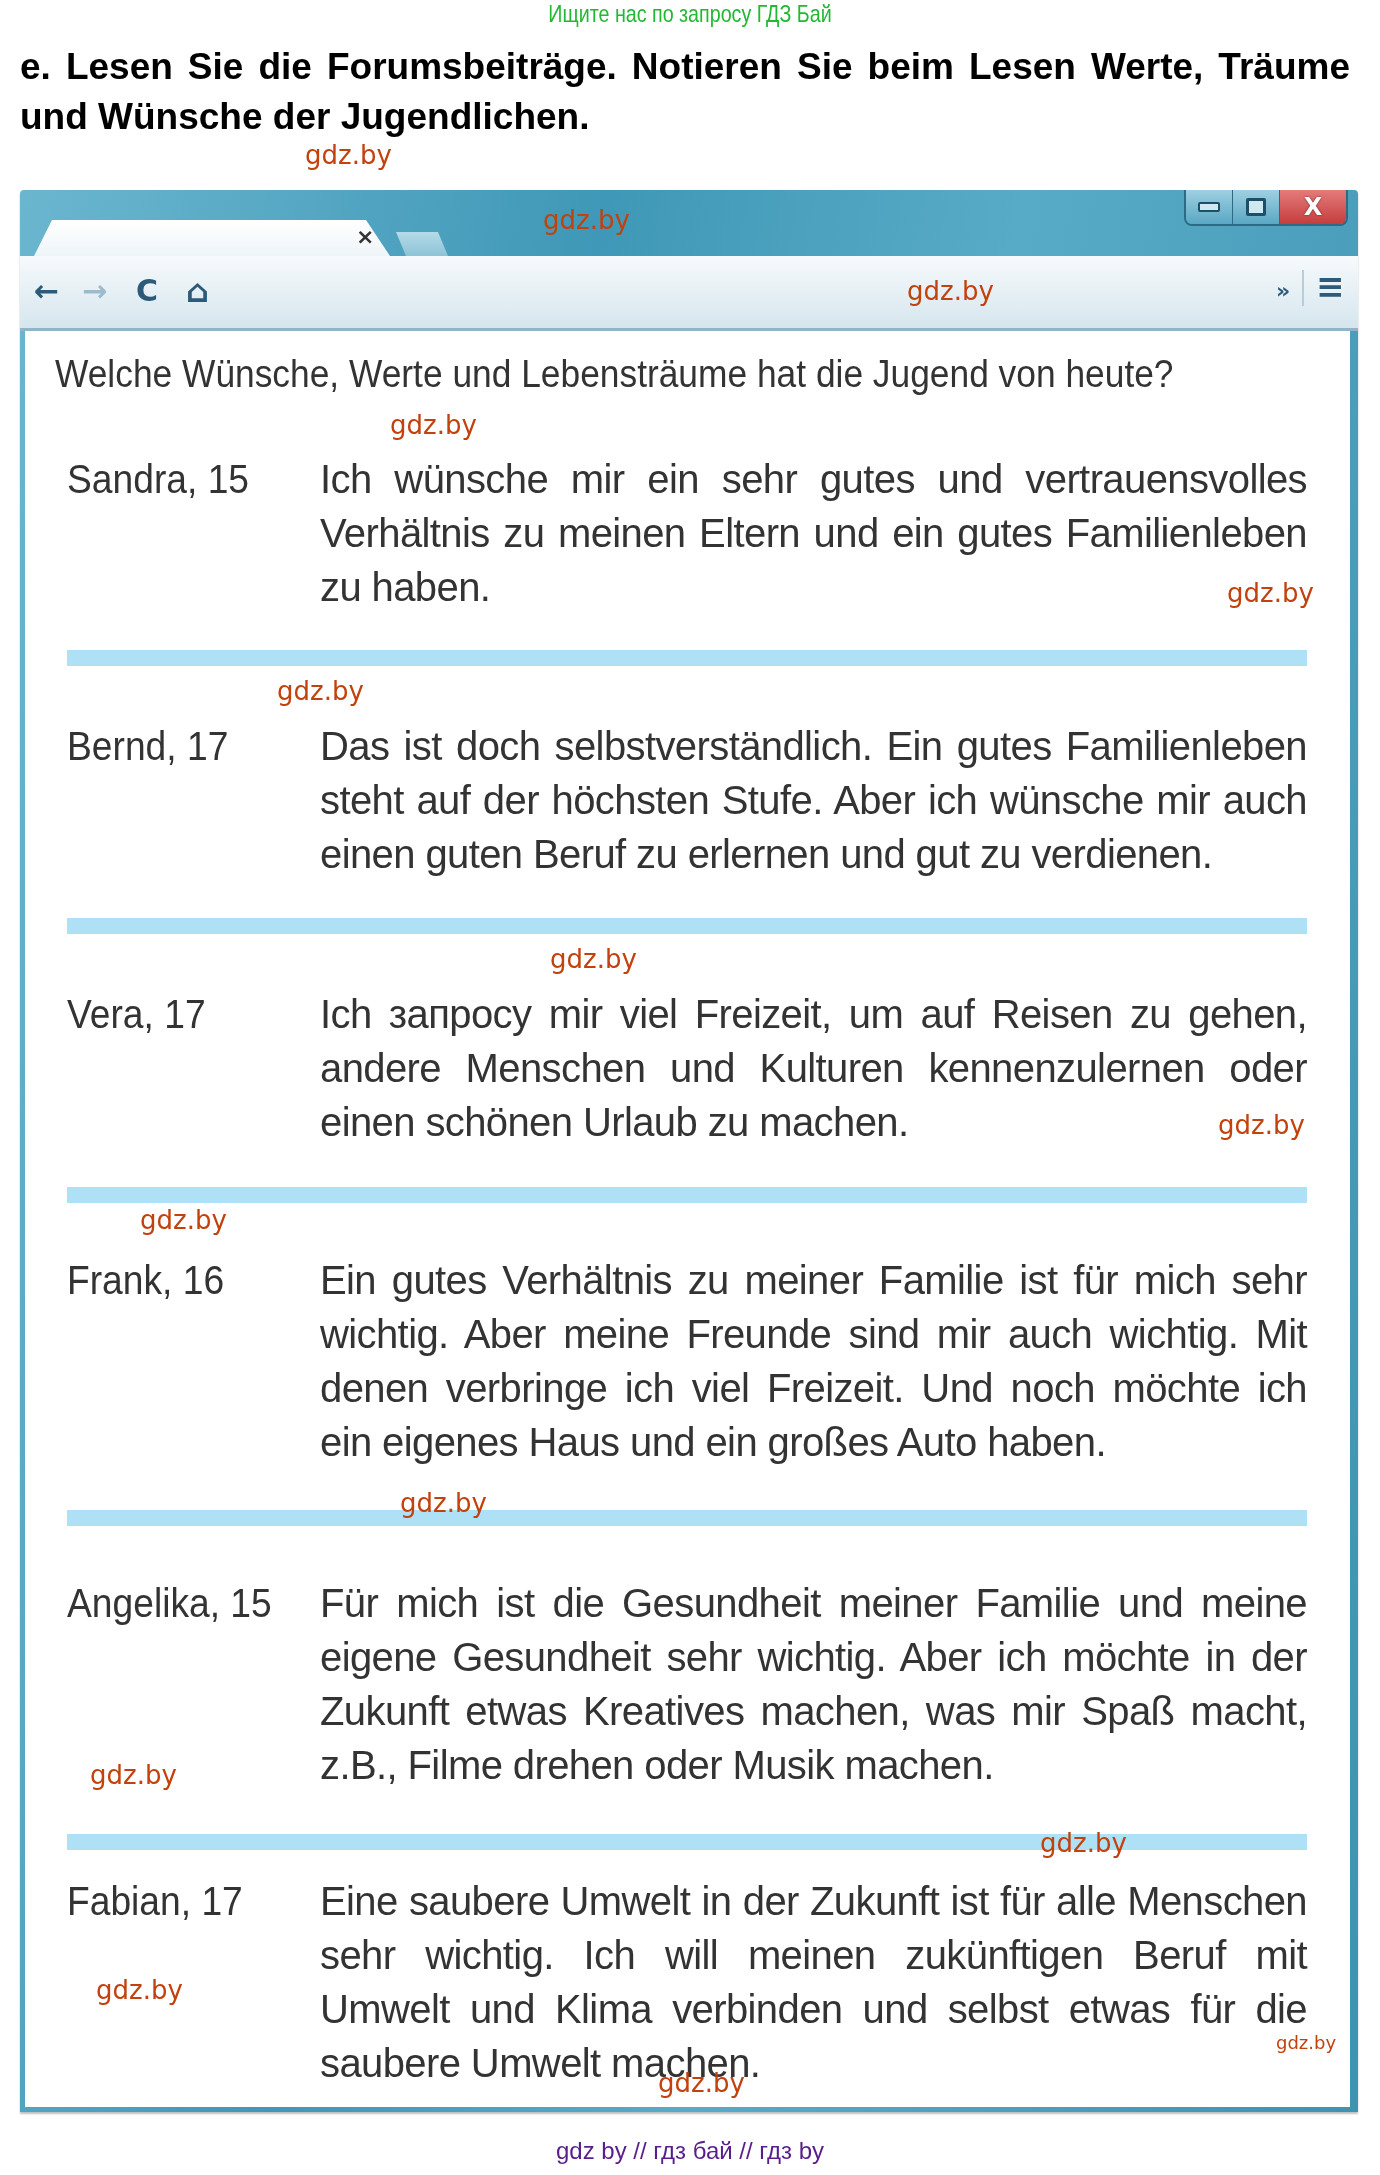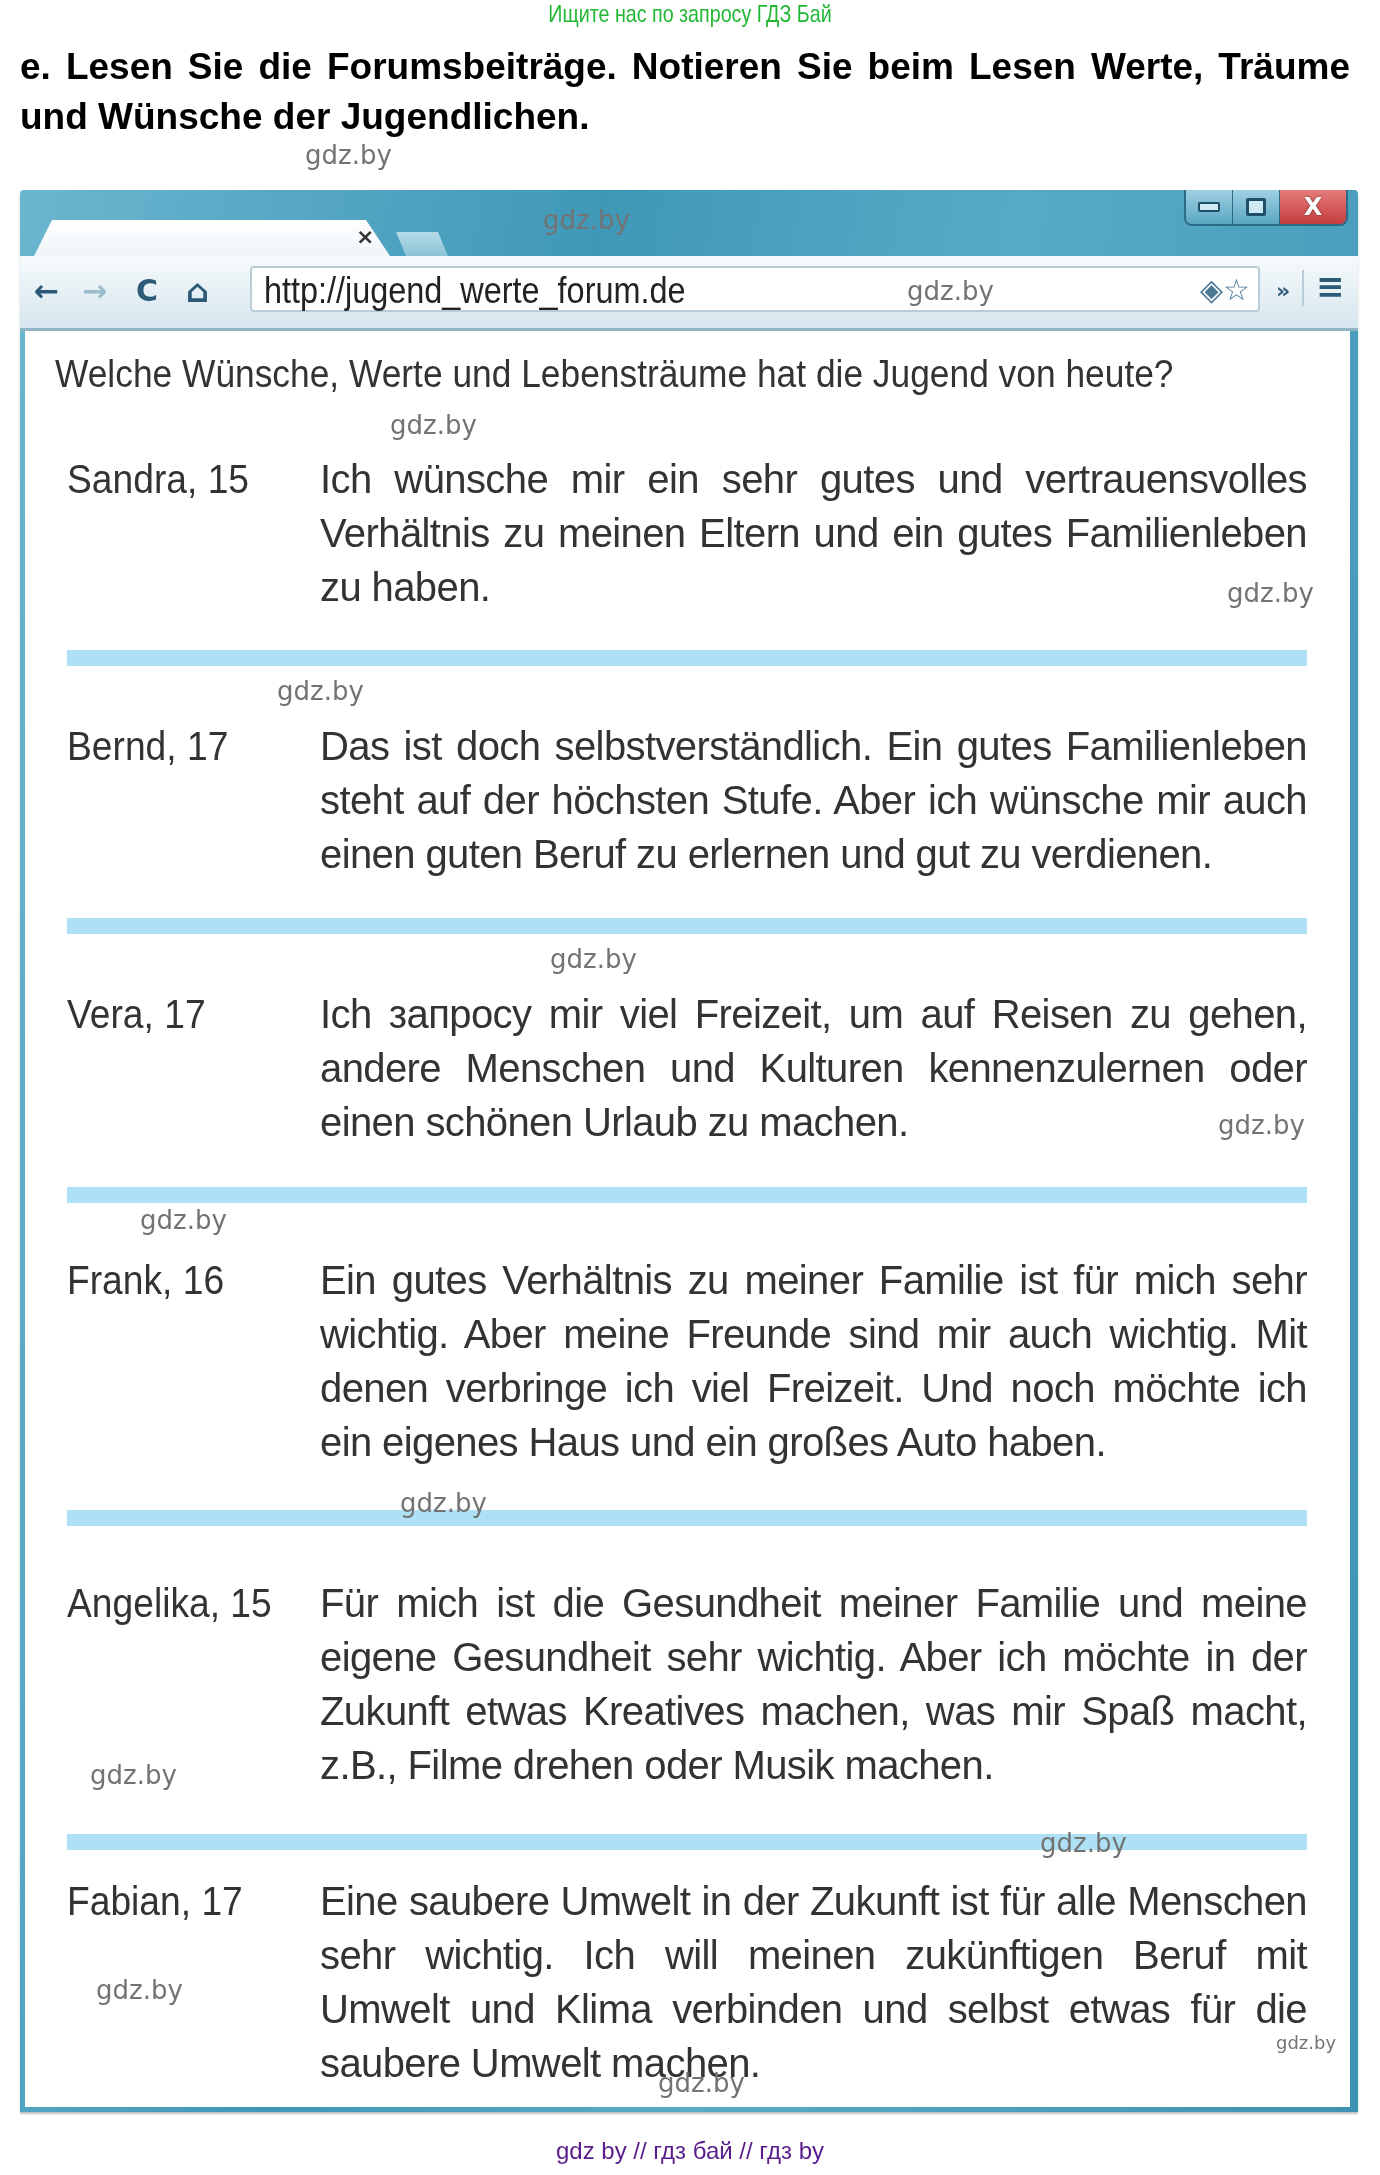--- a/index.html
+++ b/index.html
@@ -11,21 +11,21 @@
     position:absolute; left:0; top:0; width:1380px; text-align:center;
     color:#22b833; font-size:24px; line-height:28px; transform:scaleX(0.82);
   }
   .task-heading {
     position:absolute; left:20px; top:42px; width:1330px;
     font-weight:bold; font-size:37px; line-height:50px; color:#000000;
     text-align:justify; text-align-last:left;
   }
   .wm {
     position:absolute; font-family:"DejaVu Sans", sans-serif; font-size:26px;
-    color:#737373; line-height:30px; white-space:nowrap;
+    color:#c2410c; line-height:30px; white-space:nowrap;
   }
   .wm.small { font-size:18px; }
 
   
   .window {
     position:absolute; left:20px; top:190px; width:1338px; height:1922px;
     background:linear-gradient(100deg,#6bb6cf 0%,#3f98b7 35%,#58abc6 60%,#3e93b2 100%);
     border-radius:4px 4px 0 0;
     box-shadow:0 2px 2px rgba(0,0,0,0.25);
   }
@@ -117,26 +117,20 @@
     <span class="tab-close">×</span>
   </div>
   <div class="new-tab"></div>
 
   <div class="toolbar">
     <span class="nav-icon" style="left:14px;">←</span>
     <span class="nav-icon disabled" style="left:62px;">→</span>
     <span class="nav-icon" style="left:116px;">C</span>
     <span class="nav-icon" style="left:166px; font-size:32px;">⌂</span>
 
-    <div class="url-bar">
-      <span class="url-text">http://jugend_werte_forum.de</span>
-      <span class="url-icons">
-        <span>◈</span><span>☆</span>
-      </span>
-    </div>
     <span class="tb-right" style="left:1256px; font-size:22px; top:22px;">»</span>
     <span style="position:absolute; left:1282px; top:14px; width:2px; height:36px; background:#b9cdd8;"></span>
     <span class="tb-right" style="left:1296px; font-size:34px; top:10px;">≡</span>
   </div>
 
   <div class="content">
     <div class="question">Welche Wünsche, Werte und Lebensträume hat die Jugend von heute?</div>
 
     <div class="post" style="top:121px;">
       <div class="post-author">Sandra, 15</div>

